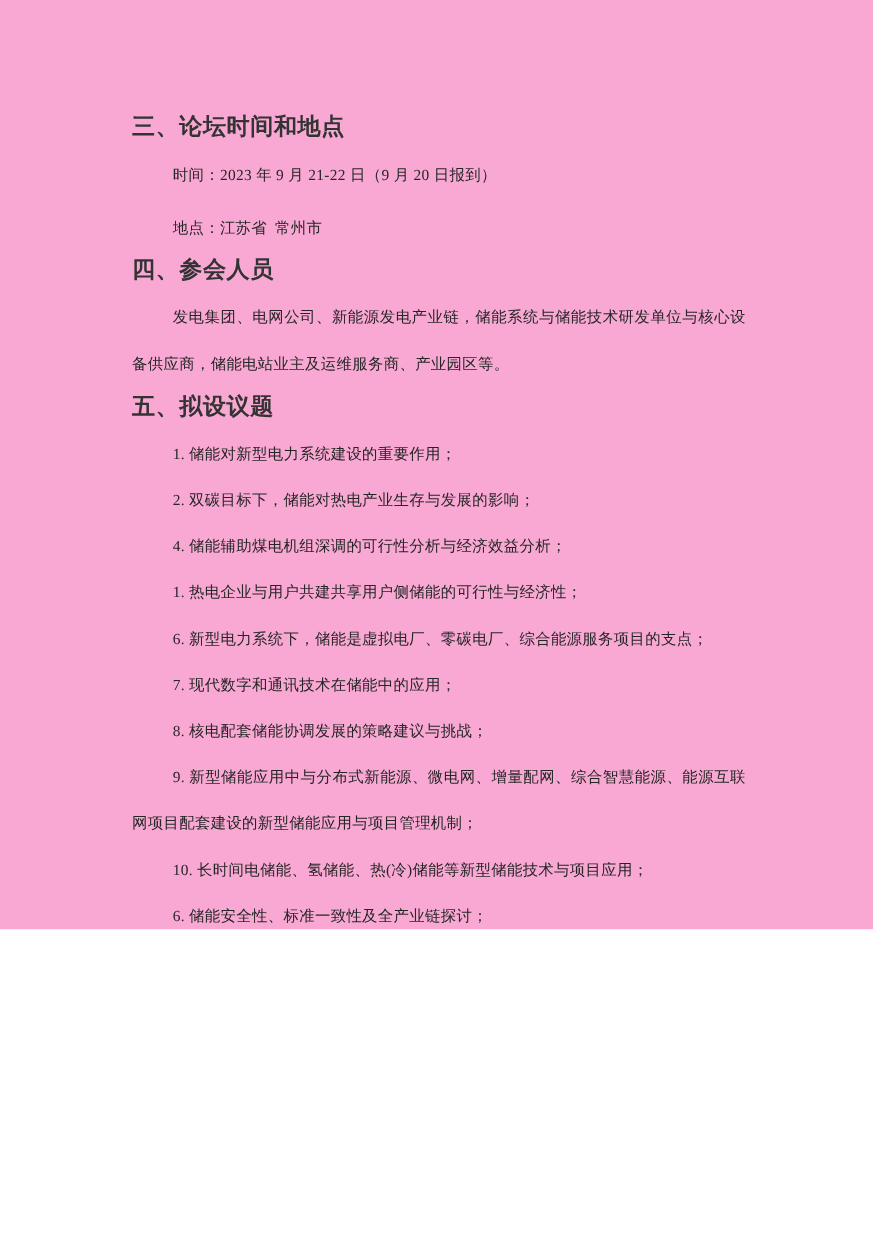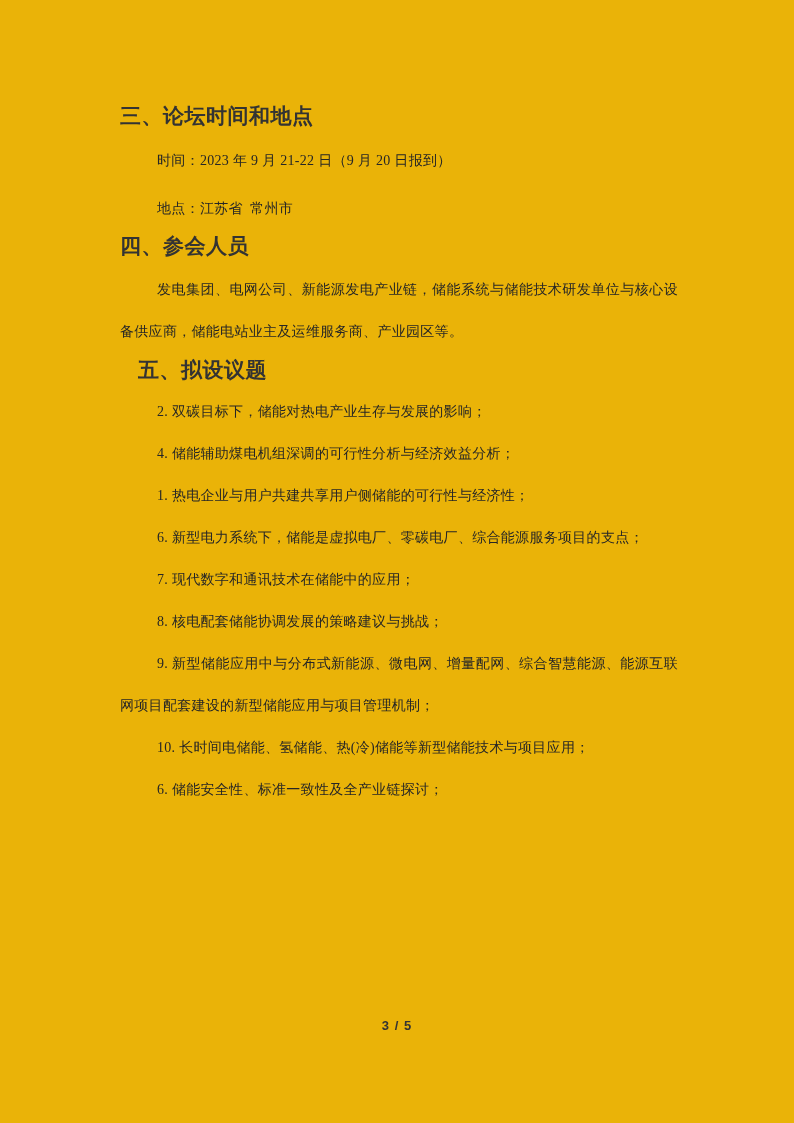--- a/index.html
+++ b/index.html
@@ -3,22 +3,22 @@
 <meta charset="utf-8">
 <style>
   html, body {
     margin: 0;
     padding: 0;
     background: #ffffff;
   }
   .page {
     position: relative;
     width: 794px;
-    height: 1123px;
-    background: #eab308;
+    height: 845px;
+    background: #f9a8d4;
     overflow: hidden;
   }
   .content {
     position: absolute;
     left: 120px;
     top: 95px;
     width: 558px;
   }
   .sec-heading {
     font-family: "Liberation Sans", "DejaVu Sans", sans-serif;
@@ -35,21 +35,21 @@
     line-height: 42px;
     color: #262626;
     letter-spacing: 0.3px;
     text-indent: 37px;
     text-align: justify;
     margin: 0;
   }
   .mt2 { margin-top: 2px; }
   .mt3 { margin-top: 3px; }
   .mt6 { margin-top: 6px; }
-  .mtn4 { margin-top: -4px; margin-left: 18px; }
+  .mtn4 { margin-top: -4px; }
   .mtn5 { margin-top: -5px; }
   .footer {
     position: absolute;
     left: 0;
     right: 0;
     top: 1018px;
     text-align: center;
     font-family: "Liberation Sans", "DejaVu Sans", sans-serif;
     font-size: 13px;
     font-weight: 700;
@@ -66,20 +66,21 @@
     <h2 class="sec-heading">三、论坛时间和地点</h2>
     <p class="body-line mt3">时间：2023 年 9 月 21-22 日（9 月 20 日报到）</p>
     <p class="body-line mt6">地点：江苏省 常州市</p>
 
     <h2 class="sec-heading mtn5">四、参会人员</h2>
     <p class="body-line mt2">发电集团、电网公司、新能源发电产业链，储能系统与储能技术研发单位与核心设备供应商，储能电站业主及运维服务商、产业园区等。</p>
 
     <h2 class="sec-heading mtn4">五、拟设议题</h2>
 
     <div>
+      <p class="body-line mt2">1. 储能对新型电力系统建设的重要作用；</p>
       <p class="body-line">2. 双碳目标下，储能对热电产业生存与发展的影响；</p>
       <p class="body-line">4. 储能辅助煤电机组深调的可行性分析与经济效益分析；</p>
       <p class="body-line">1. 热电企业与用户共建共享用户侧储能的可行性与经济性；</p>
       <p class="body-line">6. 新型电力系统下，储能是虚拟电厂、零碳电厂、综合能源服务项目的支点；</p>
       <p class="body-line">7. 现代数字和通讯技术在储能中的应用；</p>
       <p class="body-line">8. 核电配套储能协调发展的策略建议与挑战；</p>
       <p class="body-line">9. 新型储能应用中与分布式新能源、微电网、增量配网、综合智慧能源、能源互联网项目配套建设的新型储能应用与项目管理机制；</p>
       <p class="body-line">10. 长时间电储能、氢储能、热(冷)储能等新型储能技术与项目应用；</p>
       <p class="body-line">6. 储能安全性、标准一致性及全产业链探讨；</p>
     </div>

